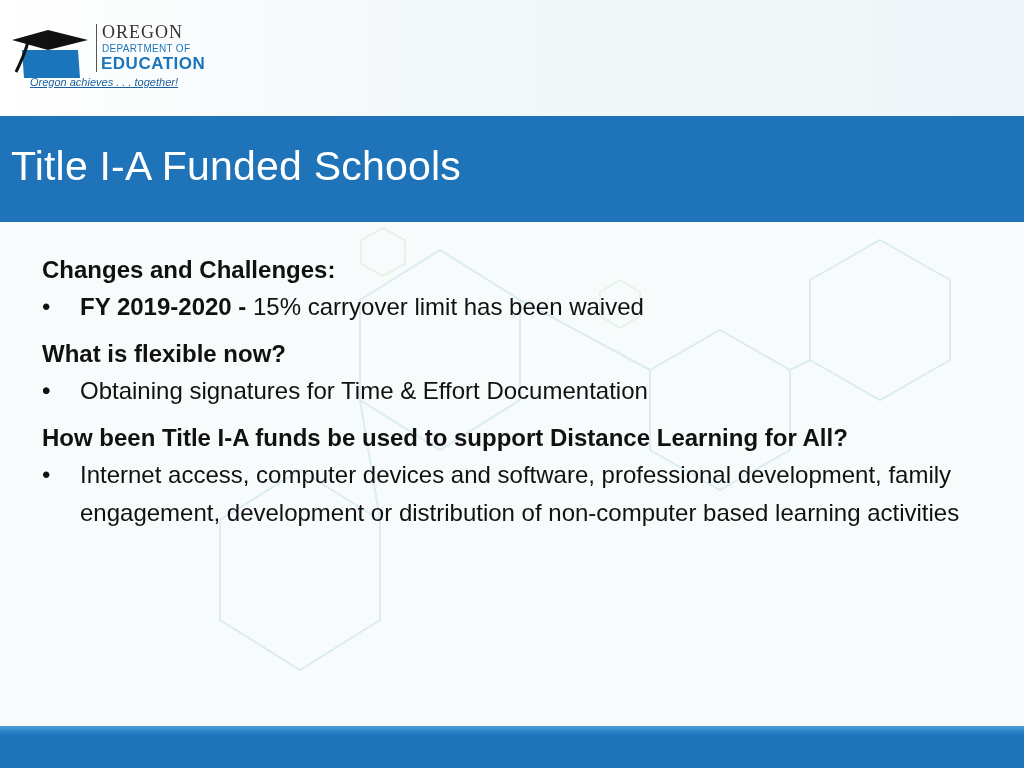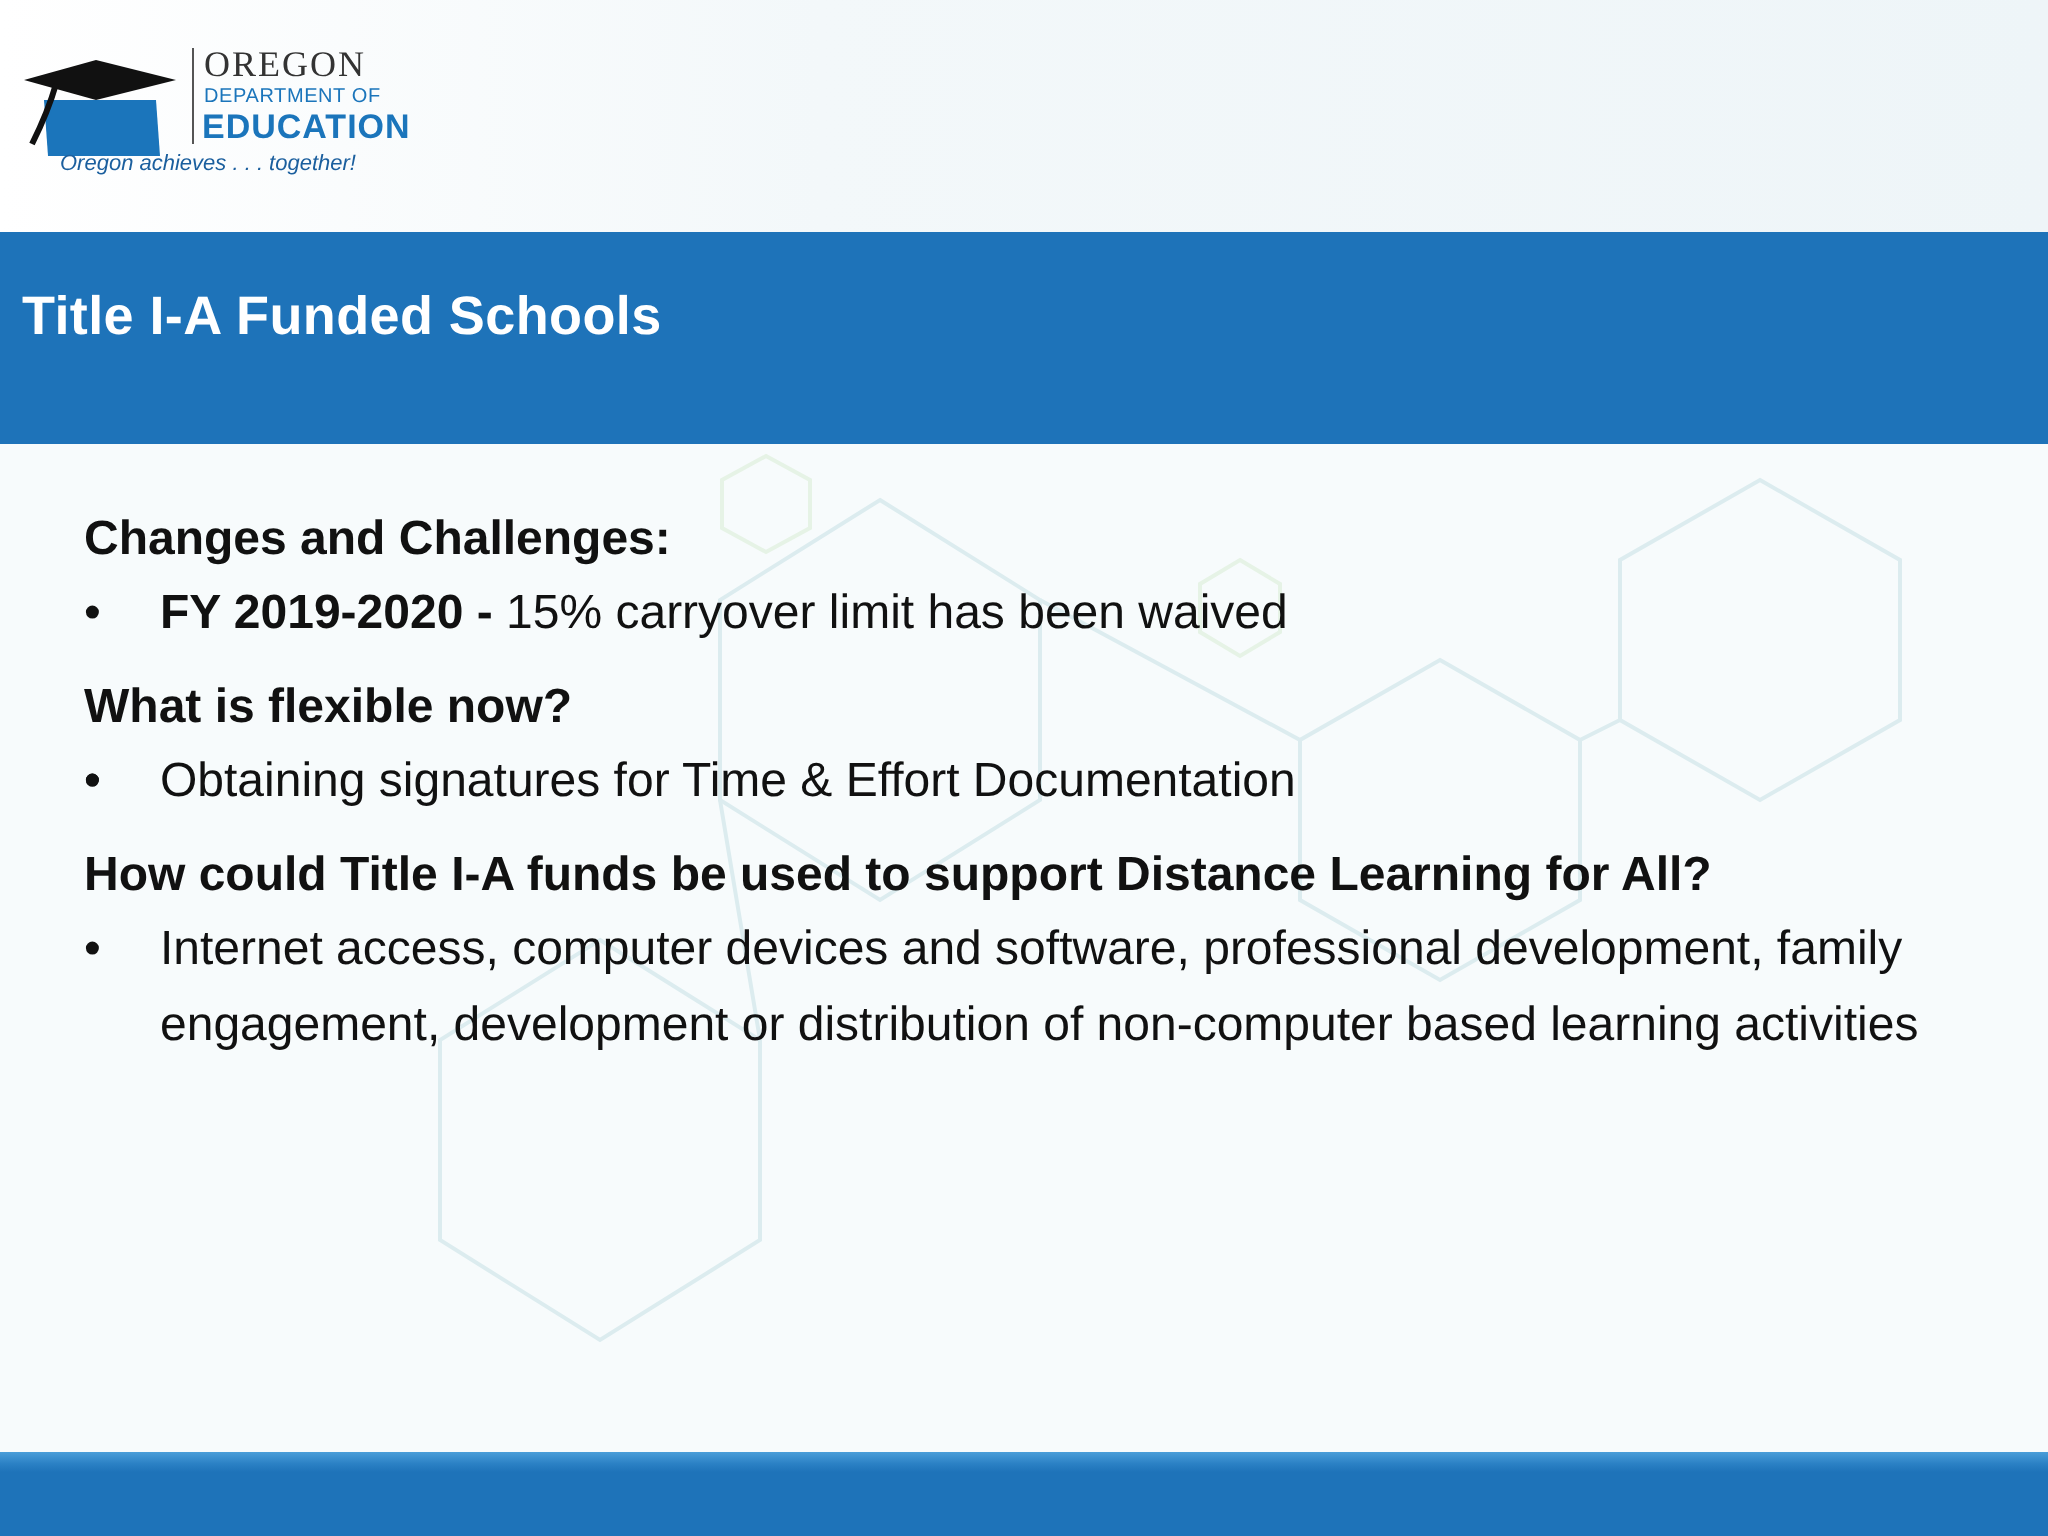--- a/index.html
+++ b/index.html
@@ -12,28 +12,28 @@
     .header-area {
       position: absolute; left: 0; top: 0; width: 1024px; height: 116px;
       background: linear-gradient(90deg, #ffffff 0%, #f3f8fa 40%, #eef5f8 100%);
     }
     .logo { position: absolute; left: 8px; top: 22px; width: 190px; height: 72px; }
     .logo-mark { position: absolute; left: 0; top: 6px; width: 88px; height: 52px; }
     .logo-divider { position: absolute; left: 88px; top: 2px; width: 1px; height: 48px; background: #555; }
     .logo-oregon { position: absolute; left: 94px; top: 0; font-family: "Liberation Serif", serif; font-size: 18px; color: #333; letter-spacing: 1px; }
     .logo-dept { position: absolute; left: 94px; top: 21px; font-size: 10px; font-weight: normal; color: #1b75bb; letter-spacing: 0.3px; }
     .logo-edu { position: absolute; left: 93px; top: 32px; font-size: 17px; font-weight: bold; color: #1b75bb; letter-spacing: 0.5px; }
-    .logo-tag { position: absolute; left: 22px; top: 54px; font-size: 11px; font-style: italic; color: #1b5f9e; white-space: nowrap; }
+    .logo-tag { position: absolute; left: 22px; top: 54px; font-size: 11px; font-style: italic; color: #1b5f9e; white-space: nowrap; text-decoration: underline; }
     .title-bar {
       position: absolute; left: 0; top: 116px; width: 1024px; height: 106px;
       background: #1e73b9;
     }
     .title-text {
       position: absolute; left: 11px; top: 143px;
-      font-size: 27px; font-weight: bold; color: #ffffff; letter-spacing: 0.2px;
+      font-size: 41px; font-weight: normal; color: #ffffff; letter-spacing: 0.2px;
     }
     .content { position: absolute; left: 42px; top: 252px; width: 960px; color: #111; }
     .heading { font-size: 24px; font-weight: bold; line-height: 36px; }
     .bullet { position: relative; padding-left: 38px; font-size: 24px; line-height: 38px; }
     .bullet .dot { position: absolute; left: 0; top: 0; }
     .section { margin-bottom: 10px; }
     .b { font-weight: bold; }
     .footer-bar {
       position: absolute; left: 0; top: 726px; width: 1024px; height: 42px;
       background: linear-gradient(180deg, #4a9ed9 0px, #2a80c4 6px, #1e73b9 10px, #1e73b9 100%);
@@ -101,21 +101,21 @@
     <div class="bullet">
       <span class="dot">•</span>
     </div>
     <div class="bullet">
       <span class="dot">•</span>
       <span>Obtaining signatures for Time &amp; Effort Documentation</span>
     </div>
   </div>
 
   <div class="section">
-    <div class="heading">How could Title I-A funds be used to support Distance Learning for All?</div>
+    <div class="heading">How been Title I-A funds be used to support Distance Learning for All?</div>
     <div class="bullet">
       <span class="dot">•</span>
       <span>Internet access, computer devices and software, professional development, family engagement, development or distribution of non-computer based learning activities</span>
     </div>
   </div>
 </div>
 
 <div class="footer-bar"></div>
 
 </body></html>

